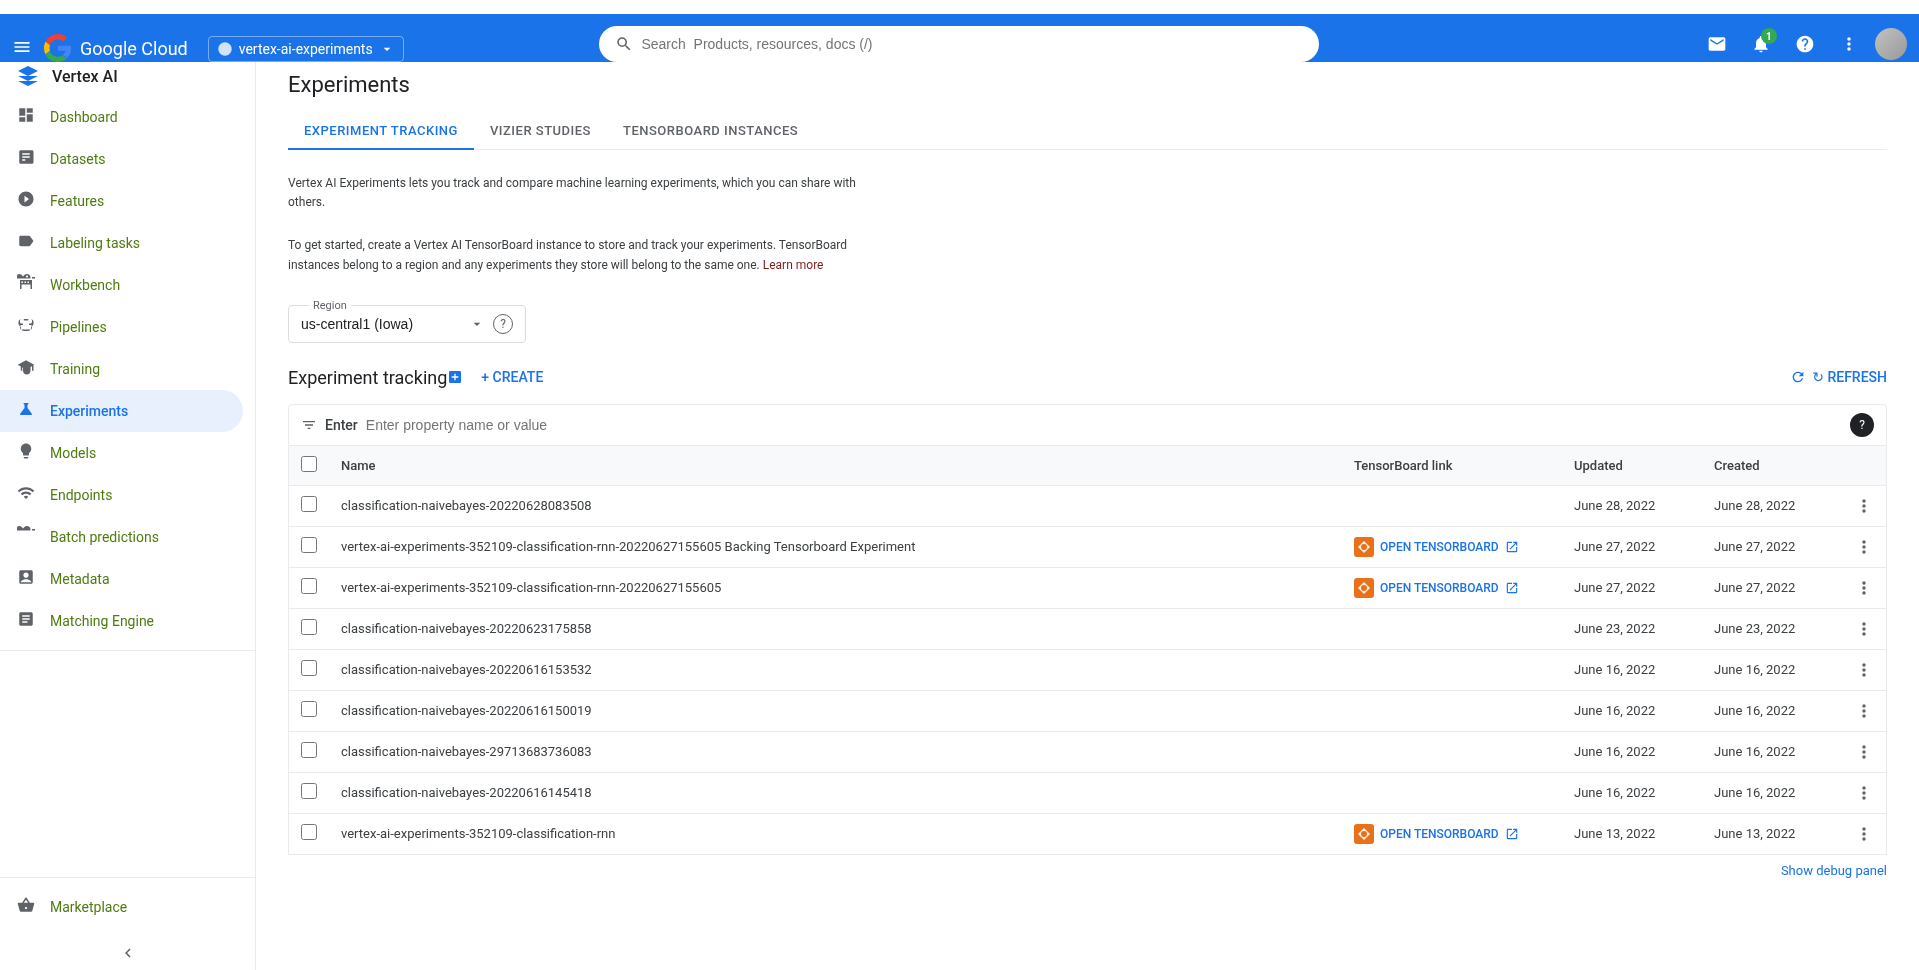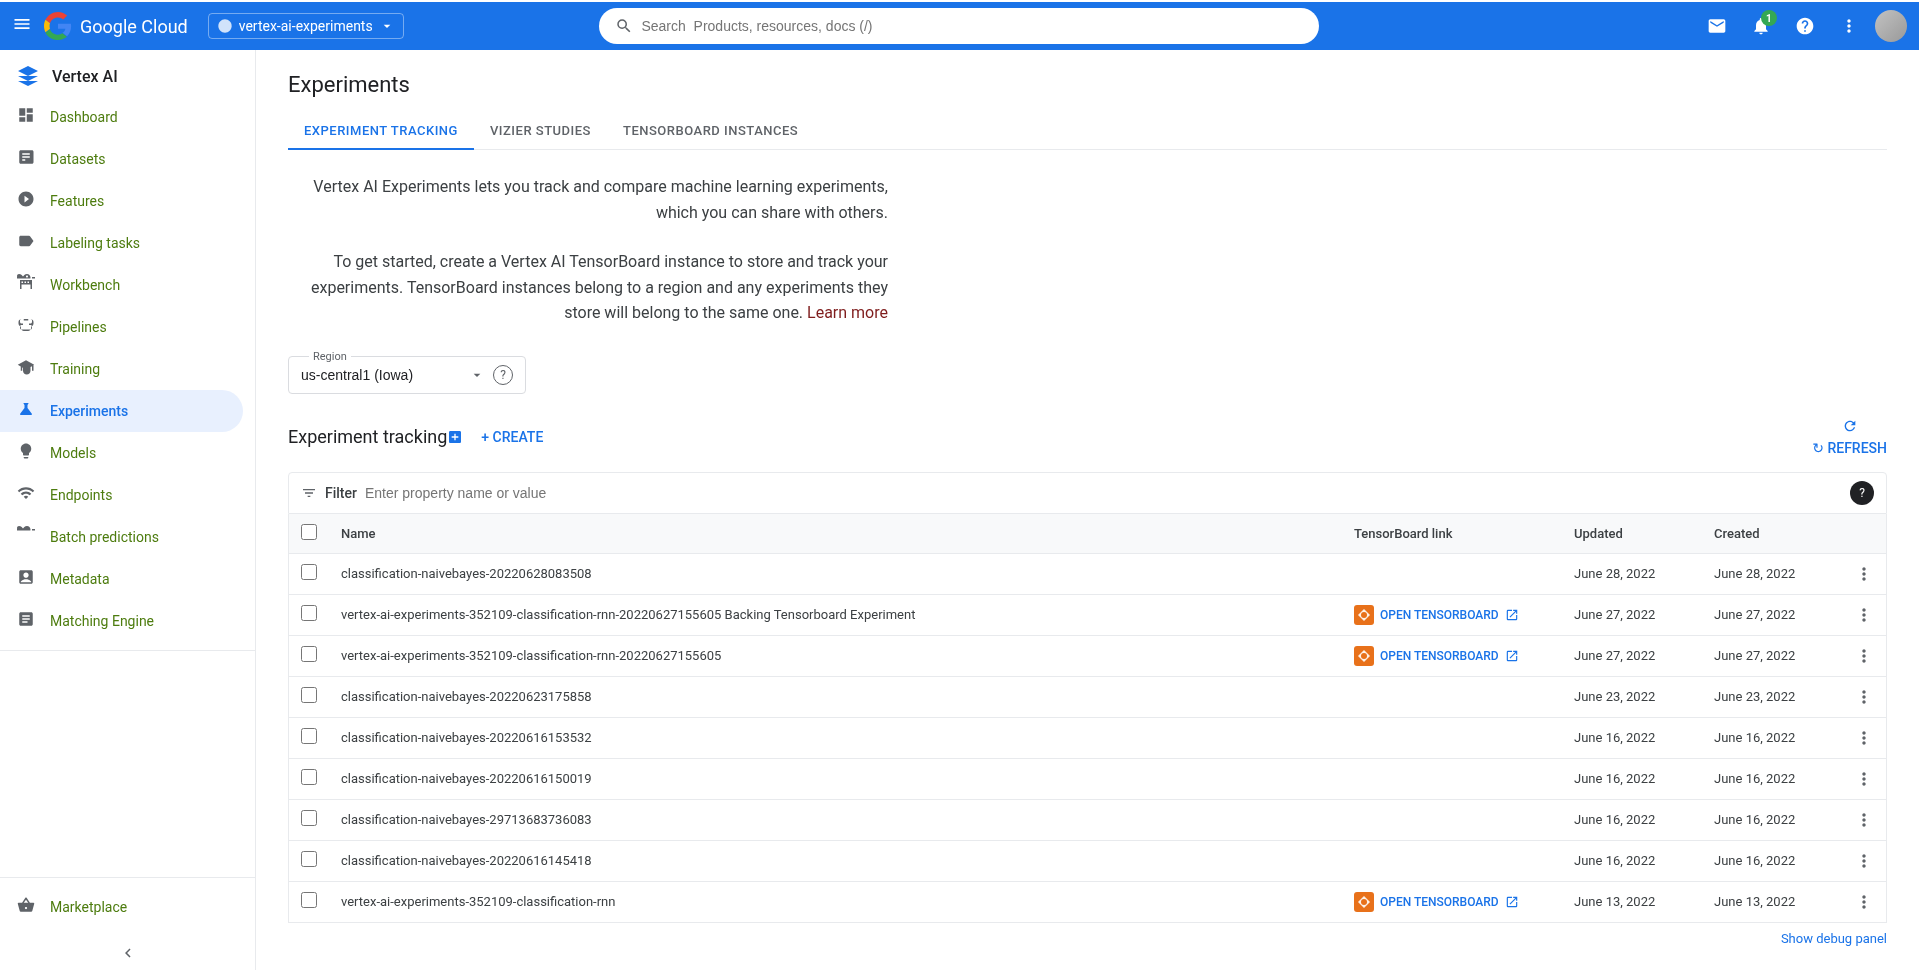--- a/index.html
+++ b/index.html
@@ -3,25 +3,25 @@
   <meta charset="utf-8">
   <style>
     * { box-sizing: border-box; margin: 0; padding: 0; }
     body { font-family: 'Google Sans', Roboto, Arial, sans-serif; font-size: 14px; background: #fff; color: #202124; }
 
     
     .topbar {
       height: 48px;
       background: #1a73e8;
       display: flex;
-      align-items: center;
+      align-items: flex-end;
       padding: 0 12px;
       gap: 12px;
       position: fixed;
-      top: 2px; left: 0; right: 0;
+      top: 14px; left: 0; right: 0;
       z-index: 100;
     }
     .topbar-menu-icon { color: #fff; cursor: pointer; font-size: 20px; }
     .topbar-logo { display: flex; align-items: center; gap: 8px; color: #fff; font-size: 18px; font-weight: 400; white-space: nowrap; }
     .topbar-logo-icon { width: 28px; height: 28px; }
     .topbar-project { display: flex; align-items: center; gap: 6px; color: #fff; font-size: 14px; cursor: pointer; border: 1px solid rgba(255,255,255,0.4); border-radius: 4px; padding: 4px 8px; margin-left: 8px; }
     .topbar-search {
       flex: 1;
       max-width: 720px;
       margin: 0 auto;
@@ -94,21 +94,21 @@
       color: #5f6368;
       cursor: pointer;
       text-transform: uppercase;
       letter-spacing: 0.5px;
       border-bottom: 2px solid transparent;
       margin-bottom: -1px;
     }
     .tab.active { color: #1a73e8; border-bottom: 2px solid #1a73e8; }
 
     
-    .description { color: #3c4043; font-size: 16px; line-height: 1.6; max-width: 600px; margin-bottom: 8px; text-align: right; }
+    .description { color: #3c4043; font-size: 12px; line-height: 1.6; max-width: 600px; margin-bottom: 8px; }
     .description a { color: #7f1d1d; text-decoration: none; }
     .region-help { width: 20px; height: 20px; border-radius: 50%; border: 1px solid #5f6368; display: flex; align-items: center; justify-content: center; color: #5f6368; font-size: 12px; cursor: pointer; }
 
     
     .section-header { display: flex; align-items: center; justify-content: space-between; margin-bottom: 16px; }
     .section-title { font-size: 18px; font-weight: 400; color: #202124; }
     .section-actions { display: flex; align-items: center; gap: 16px; }
     .btn-create { display: flex; align-items: center; gap: 18px; color: #1a73e8; font-size: 14px; font-weight: 500; cursor: pointer; }
     .btn-refresh { display: flex; align-items: center; gap: 6px; color: #1a73e8; font-size: 14px; font-weight: 500; cursor: pointer; }
 
@@ -385,34 +385,34 @@
       <h2 class="section-title">Experiment tracking</h2>
       <div class="section-actions">
         <div class="btn-create">
           <svg width="16" height="16" viewBox="0 0 24 24" fill="#1a73e8">
               <path d="M19 3H5c-1.1 0-2 .9-2 2v14c0 1.1.9 2 2 2h14c1.1 0 2-.9 2-2V5c0-1.1-.9-2-2-2zm-2 10h-4v4h-2v-4H7v-2h4V7h2v4h4v2z"></path>
             </svg>
           <span>+ CREATE</span>
         </div>
         <div style="flex:1"></div>
       </div>
-      <div class="btn-refresh" style="margin-left:auto;flex-direction:column;">
+      <div class="btn-refresh" style="margin-left:auto;">
         <svg width="16" height="16" viewBox="0 0 24 24" fill="#1a73e8">
             <path d="M17.65 6.35C16.2 4.9 14.21 4 12 4c-4.42 0-7.99 3.58-7.99 8s3.57 8 7.99 8c3.73 0 6.84-2.55 7.73-6h-2.08c-.82 2.33-3.04 4-5.65 4-3.31 0-6-2.69-6-6s2.69-6 6-6c1.66 0 3.14.69 4.22 1.78L13 11h7V4l-2.35 2.35z"></path>
           </svg>
         <span>↻ REFRESH</span>
       </div>
     </div>
 
     
     <div class="filter-bar">
       <svg width="16" height="16" viewBox="0 0 24 24" fill="#5f6368">
           <path d="M10 18h4v-2h-4v2zM3 6v2h18V6H3zm3 7h12v-2H6v2z"></path>
         </svg>
-      <span class="filter-label">Filter</span>
+      <span class="filter-label">Enter</span>
       <input type="text" class="filter-input" placeholder="Enter property name or value" style="">
       <div class="filter-help">?</div>
     </div>
 
     
     <table class="exp-table">
       <thead>
         <tr>
           <th class="cb-col"><input type="checkbox" style=""></th>
           <th class="name-col">Name</th>

